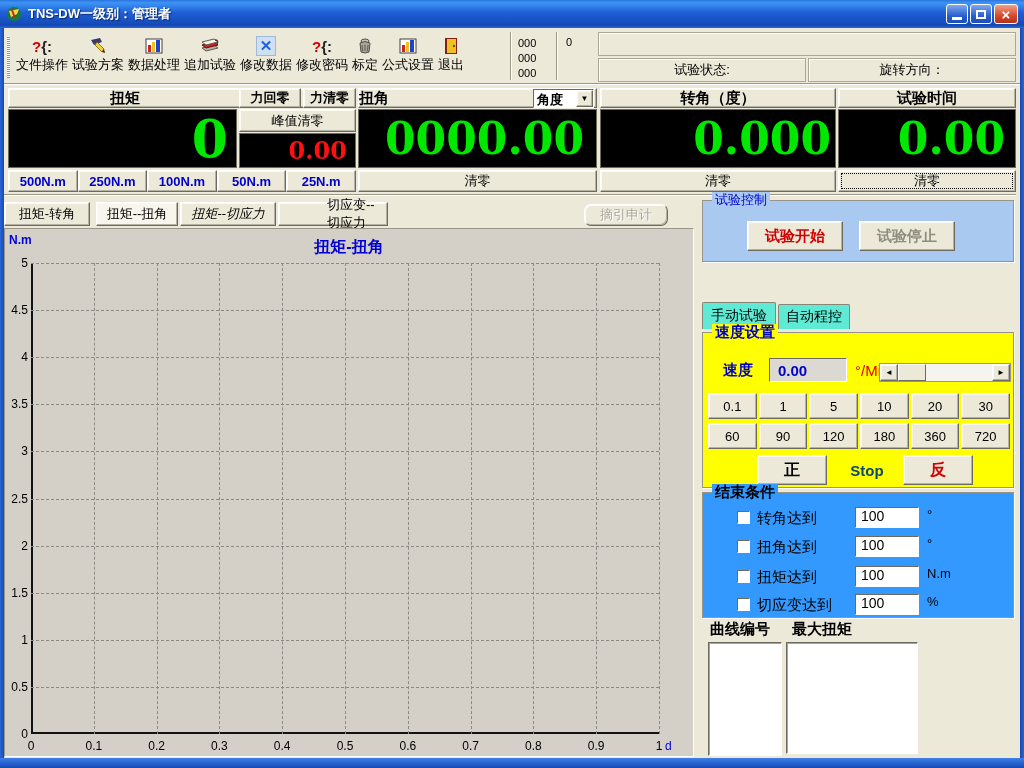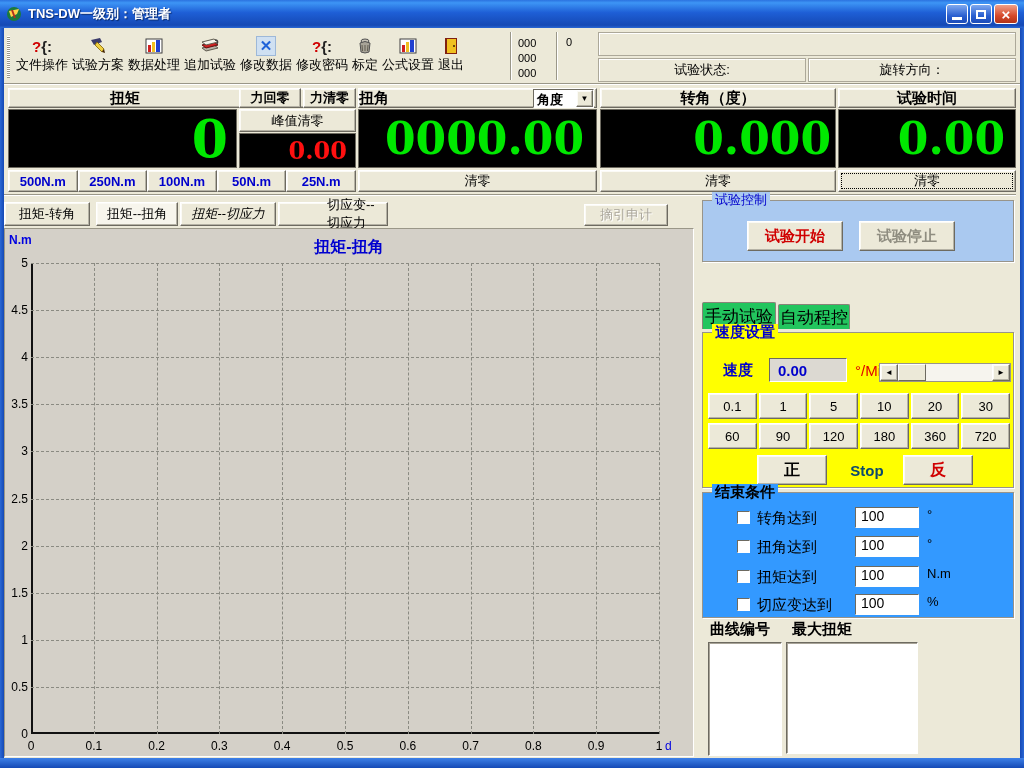--- a/index.html
+++ b/index.html
@@ -89,22 +89,22 @@
   #x-unit { position:absolute; color:#0000e0; font-size:12px; }
 
   
   .groupbox { position:absolute; border:1px solid #98948a; box-shadow:1px 1px 0 #fff; }
   .grouplabel { position:absolute; top:-9px; left:9px; padding:0 3px; font-weight:bold; font-size:14px; line-height:16px; }
   #test-control { left:702px; top:200px; width:312px; height:62px; background:#aac9f0; }
   #test-control .grouplabel { color:#0000cc; background:#aac9f0; font-weight:normal; font-size:13px; }
   .start-btn { position:absolute; left:44px; top:20px; width:96px; height:30px; color:#d00000; font-weight:bold; font-size:15px; }
   .stop-btn  { position:absolute; left:156px; top:20px; width:96px; height:30px; color:#8f8d80; font-weight:bold; font-size:15px; }
 
-  .mode-tab { position:absolute; background:#22c55e; border:1px solid #888478; border-bottom:none;
-    border-radius:2px 2px 0 0; display:flex; align-items:center; justify-content:center; font-size:17px; }
+  .mode-tab { position:absolute; background:#5eead4; border:1px solid #888478; border-bottom:none;
+    border-radius:2px 2px 0 0; display:flex; align-items:center; justify-content:center; font-size:14px; }
 
   #speed-group { left:702px; top:332px; width:312px; height:156px; background:#ffff00; }
   #speed-group .grouplabel { color:#0000cc; background:#ffff00; font-size:15px; }
   #speed-label { position:absolute; left:20px; top:28px; color:#0000cc; font-weight:bold; font-size:15px; }
   #speed-input { position:absolute; left:66px; top:25px; width:78px; height:24px;
     background:#dcd9d2; border:1px solid; border-color:#6d6a60 #fff #fff #6d6a60;
     color:#0000cc; font-weight:bold; font-size:15px; padding-left:8px; font-family:"Liberation Sans",sans-serif; }
   #speed-unit { position:absolute; left:152px; top:29px; color:#e00000; font-size:15px; }
   #speed-scrollbar { position:absolute; left:176px; top:30px; width:132px; height:19px; display:flex;
     border:1px solid #98948a; background:#f6f4ee; }
@@ -316,21 +316,21 @@
   <span class="digits" style="font-size:44px; padding-right:10px;">0.00</span>
 </div>
 <div class="abs raised btn clear-btn focus-dotted" style="left:838px; top:170px; width:178px; height:22px;">清零</div>
 
 <div class="abs groove-h" style="left:4px; top:194px; width:1012px;"></div>
 
 <div class="abs raised btn curve-btn" style="left:4px; top:202px; width:86px; height:24px;">扭矩-转角</div>
 <div class="abs raised btn curve-btn active" style="left:96px; top:202px; width:82px; height:24px;">扭矩--扭角</div>
 <div class="abs raised btn curve-btn" style="left:180px; top:202px; width:96px; height:24px;font-style:italic;">扭矩--切应力</div>
 <div class="abs raised btn curve-btn" style="left:278px; top:202px; width:110px; height:24px;padding-left:48px;">切应变--切应力</div>
-<div class="abs raised btn disabled-btn" style="left:584px; top:204px; width:84px; height:22px;">摘引申计</div>
+<div class="abs raised btn disabled-btn" style="left:584px; top:204px; width:84px; height:22px;border-radius:7px;">摘引申计</div>
 
 <div id="chart-canvas">
   <div id="chart-ylabel">N.m</div>
   <div id="chart-title">扭矩-扭角</div>
   <div id="plot-area"></div>
   <div id="x-unit" style="left:660px; top:510px;">d</div>
 <div class="gridline h" style="left: 26px; top: 34px; width: 628px;"></div>
     <div class="ytick" style="top: 27px;">5</div>
     <div class="gridline h" style="left: 26px; top: 81.1px; width: 628px;"></div>
     <div class="ytick" style="top: 74.1px;">4.5</div>

